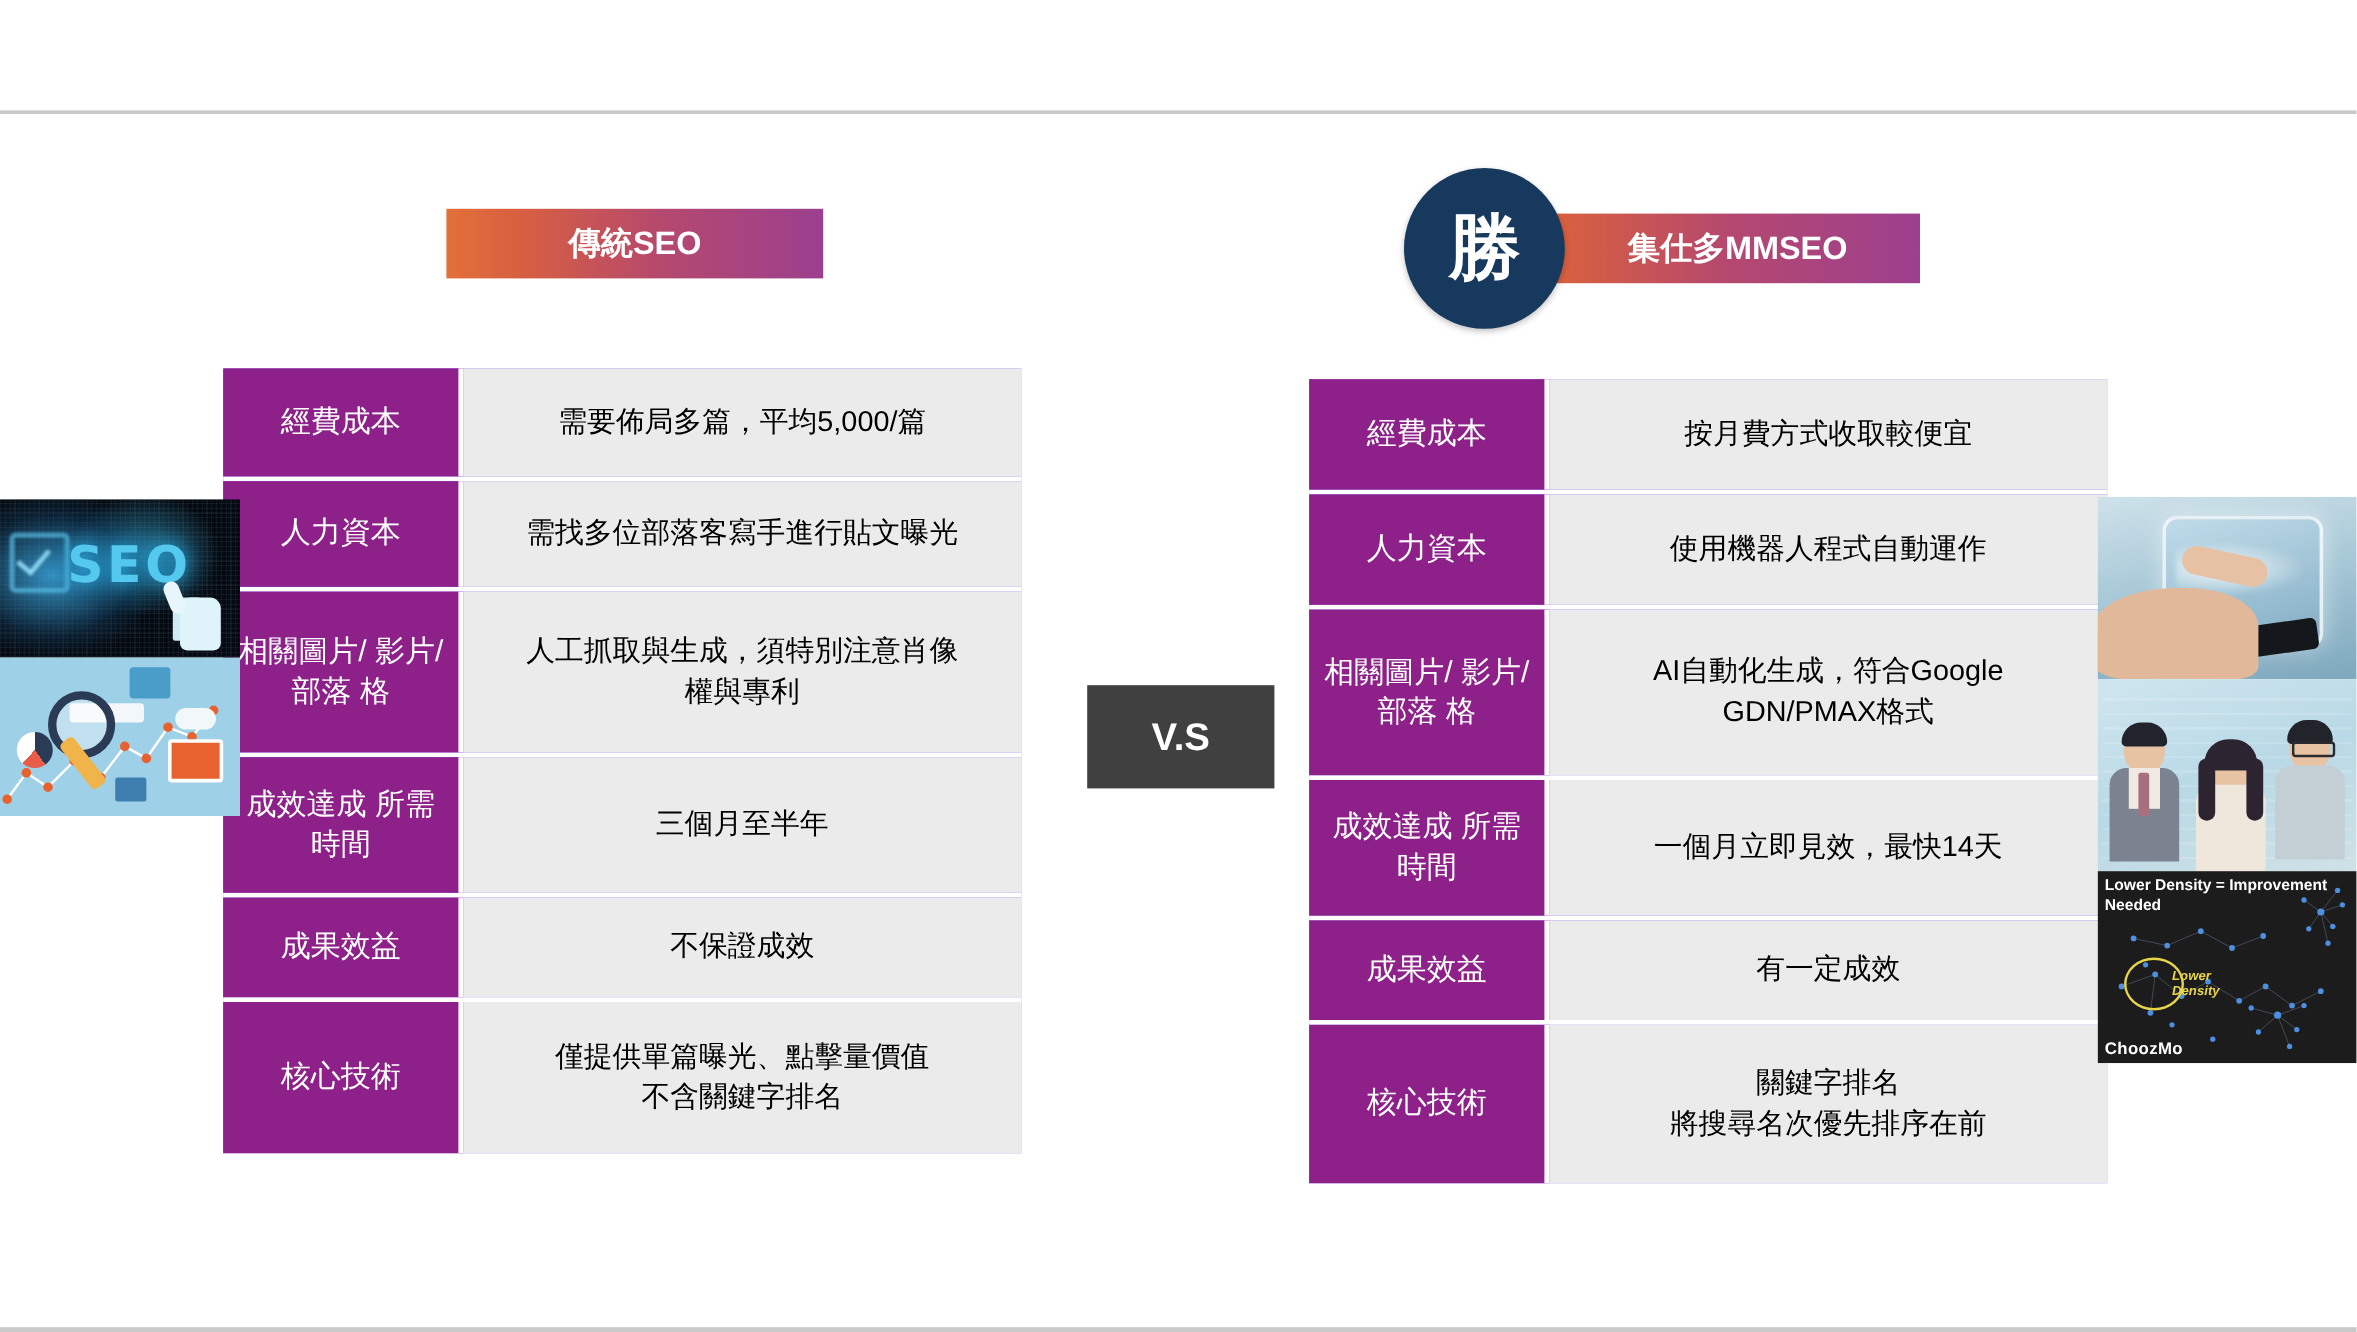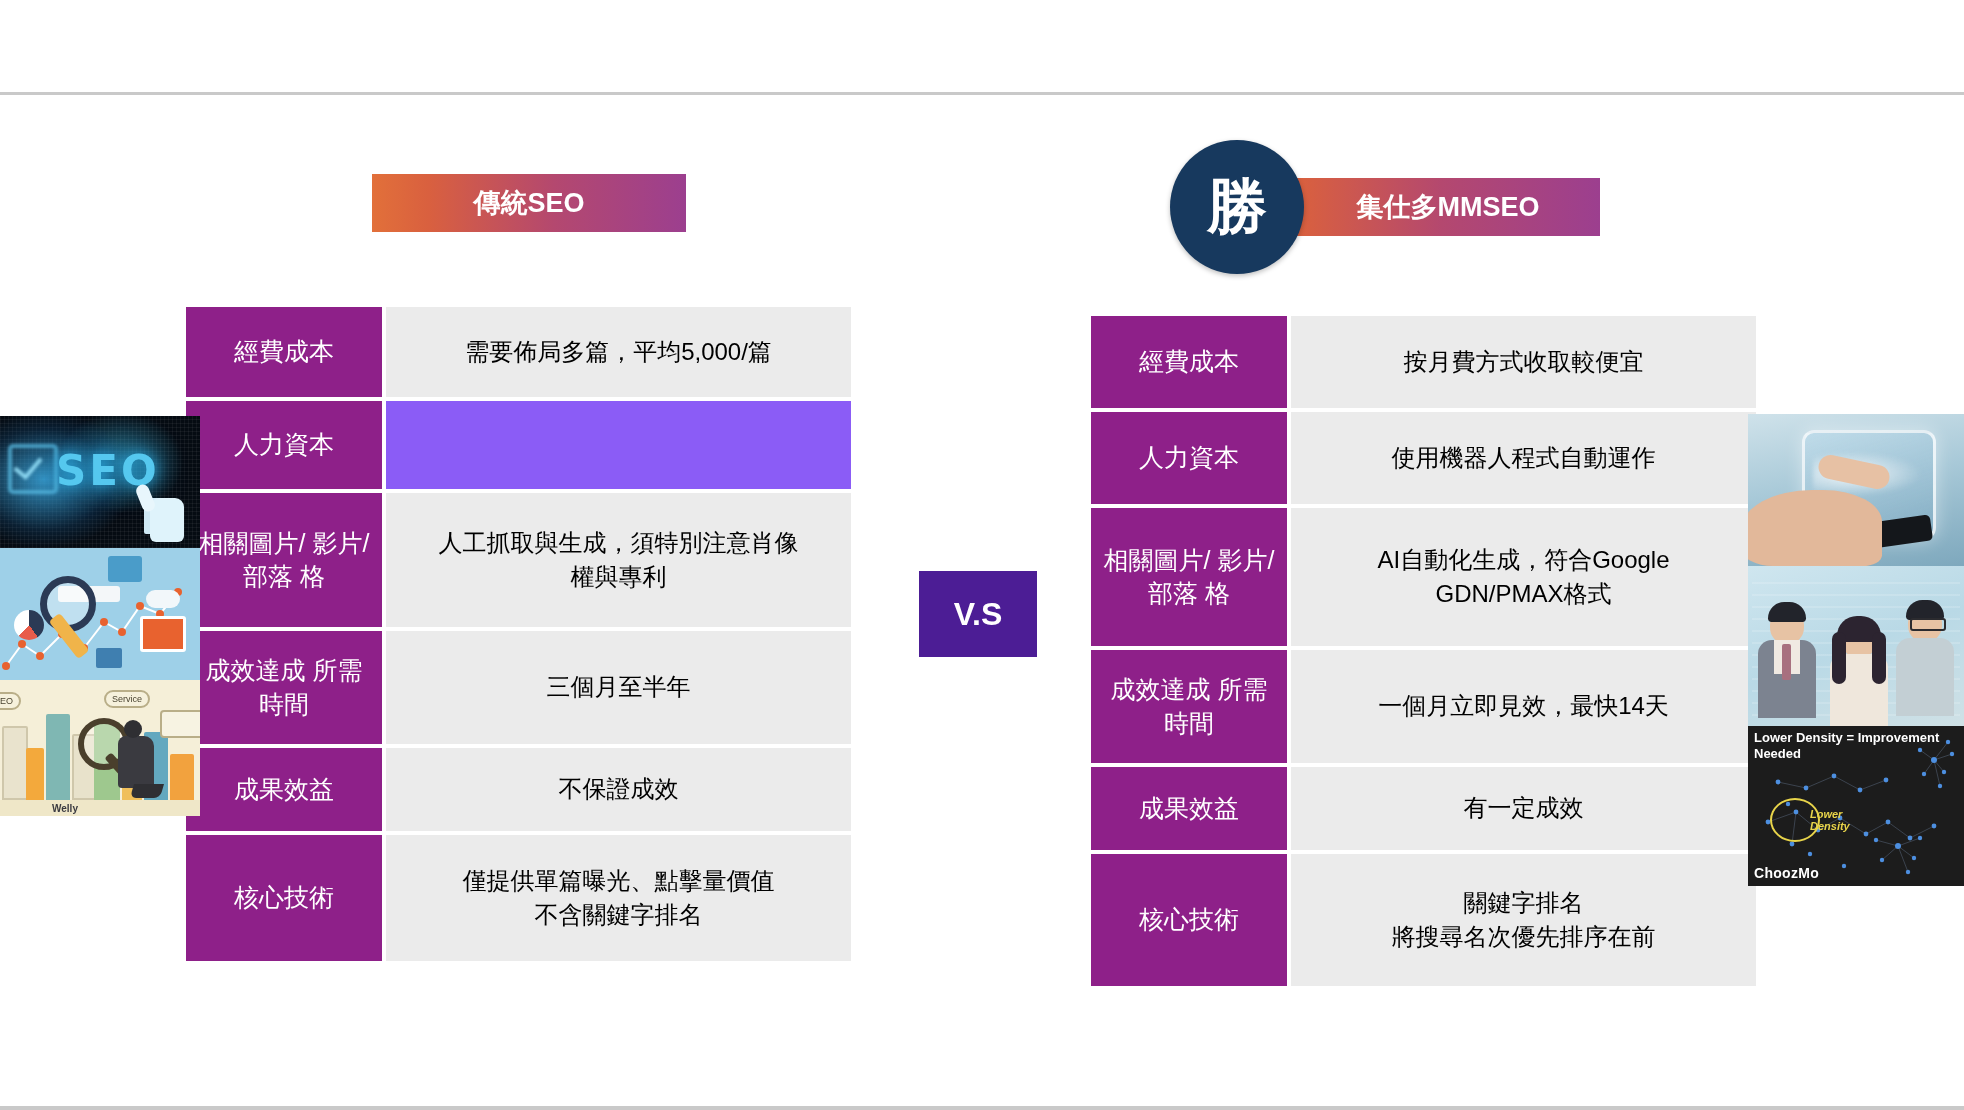--- a/index.html
+++ b/index.html
@@ -163,27 +163,26 @@
   .table-right .cmp-row:nth-child(3) { height: 138px; }
   .table-right .cmp-row:nth-child(4) { height: 113px; }
   .table-right .cmp-row:nth-child(5) { height: 83px; }
   .table-right .cmp-row:nth-child(6) { height: 132px; }
 
   
   .vs-chip {
     position: absolute;
     left: 906px;
     top: 571px;
-    width: 118px;
+    width: 156px;
     height: 86px;
-    background: #4c1d95;
+    background: #404040;
     display: flex;
     align-items: center;
     justify-content: center;
-    margin-left: 13px;
   }
   .vs-chip .vs-text {
     color: #ffffff;
     font-size: 32px;
     font-weight: bold;
     line-height: 1;
   }
 
   
   .img-strip {
@@ -564,20 +563,21 @@
     <span class="win-text">勝</span>
   </div>
 
   <div class="cmp-table table-left">
     <div class="cmp-row">
       <div class="cmp-key">經費成本</div>
       <div class="cmp-val">需要佈局多篇，平均5,000/篇</div>
     </div>
     <div class="cmp-row">
       <div class="cmp-key">人力資本</div>
+      <div class="cmp-val">需找多位部落客寫手進行貼文曝光</div>
     </div>
     <div class="cmp-row">
       <div class="cmp-key">相關圖片/
 影片/部落
 格</div>
       <div class="cmp-val">人工抓取與生成，須特別注意肖像
 權與專利</div>
     </div>
     <div class="cmp-row">
       <div class="cmp-key">成效達成
@@ -656,40 +656,20 @@
       <div class="card"></div>
       <div class="cloud"></div>
       <div class="searchbar"></div>
       <div class="mag"></div>
       <div class="mag-handle"></div>
       <div class="pie"></div>
       <div class="chartbox"></div>
       <div class="folder"></div>
     </div>
 
-    <div class="img-tile city-ill">
-      <div class="ground"></div>
-      <div class="bld b1"></div>
-      <div class="bld b2"></div>
-      <div class="bld b3"></div>
-      <div class="bld b4"></div>
-      <div class="bld b5"></div>
-      <div class="bld b6"></div>
-      <div class="bld b7"></div>
-      <div class="bld b8"></div>
-      <div class="bubble bub-seo">EO</div>
-      <div class="bubble bub-serv">Service</div>
-      <div class="note"></div>
-      <div class="hand-mag"></div>
-      <div class="hand-mag-handle"></div>
-      <div class="person-body"></div>
-      <div class="person-head"></div>
-      <div class="person-leg"></div>
-      <div class="welly">Welly</div>
-    </div>
 
   </div>
 
   <div class="img-strip strip-right">
 
     <div class="img-tile holo-photo">
       <div class="panel"></div>
       <div class="phone"></div>
       <div class="hand"></div>
       <div class="finger"></div>

